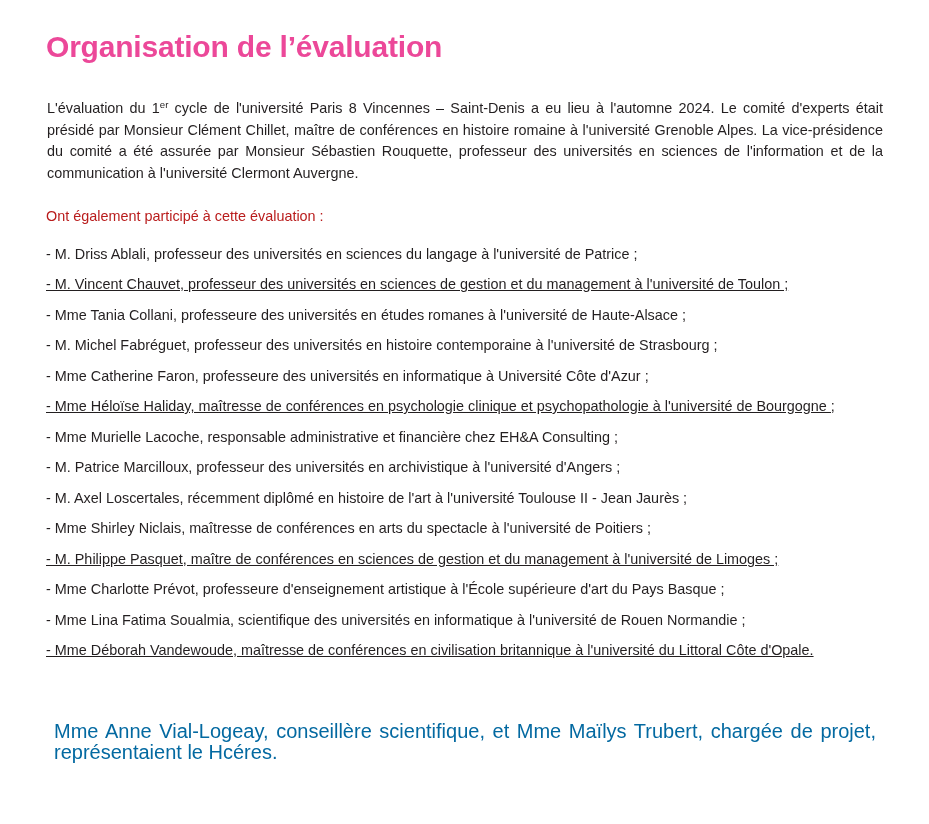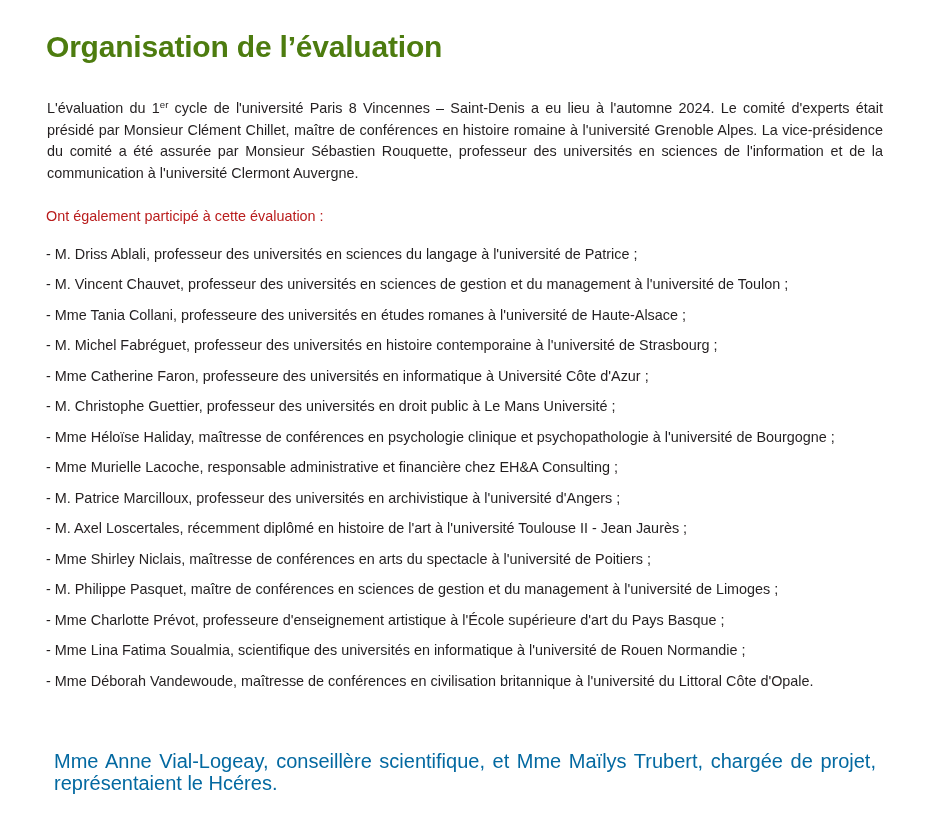--- a/index.html
+++ b/index.html
@@ -31,21 +31,21 @@
   }
 
   
   .doc-title {
     margin: 0;
     padding-top: 28px;
     font-size: 30px;
     line-height: 38px;
     font-weight: bold;
     letter-spacing: -0.2px;
-    color: #4d7c0f;
+    color: #ec4899;
     font-family: "Liberation Sans", sans-serif;
   }
 
   
   .intro {
     margin: 1px;
     padding-top: 31px;
     font-size: 14.4px;
     line-height: 21.5px;
     text-align: justify;
@@ -78,20 +78,21 @@
     padding: 0 0 9px 0;
     font-size: 14.4px;
     line-height: 21.5px;
     text-align: justify;
     text-justify: inter-word;
     color: #231f20;
   }
   
   .member-list li.wrap {
     text-align: justify;
+    text-decoration: underline;
   }
   .member-list li.nowrap {
     text-align: left;
   }
 
   .closing {
     margin: 8px;
     padding-top: 42px;
     font-size: 20px;
     line-height: 21.5px;
@@ -111,21 +112,20 @@
     <p class="intro"><span>L'évaluation du 1</span><sup>er</sup><span> cycle de l'université Paris 8 Vincennes – Saint-Denis a eu lieu à l'automne 2024. Le comité d'experts était présidé par Monsieur Clément Chillet, maître de conférences en histoire romaine à l'université Grenoble Alpes. La vice-présidence du comité a été assurée par Monsieur Sébastien Rouquette, professeur des universités en sciences de l'information et de la communication à l'université Clermont Auvergne.</span></p>
 
     <p class="lead">Ont également participé à cette évaluation :</p>
 
     <ul class="member-list">
       <li class="nowrap">- M. Driss Ablali, professeur des universités en sciences du langage à l'université de Patrice ;</li>
       <li class="wrap">- M. Vincent Chauvet, professeur des universités en sciences de gestion et du management à l'université de Toulon ;</li>
       <li class="nowrap">- Mme Tania Collani, professeure des universités en études romanes à l'université de Haute-Alsace ;</li>
       <li class="nowrap">- M. Michel Fabréguet, professeur des universités en histoire contemporaine à l'université de Strasbourg ;</li>
       <li class="nowrap">- Mme Catherine Faron, professeure des universités en informatique à Université Côte d'Azur ;</li>
-      <li class="nowrap">- M. Christophe Guettier, professeur des universités en droit public à Le Mans Université ;</li>
       <li class="wrap">- Mme Héloïse Haliday, maîtresse de conférences en psychologie clinique et psychopathologie à l'université de Bourgogne ;</li>
       <li class="nowrap">- Mme Murielle Lacoche, responsable administrative et financière chez EH&amp;A Consulting ;</li>
       <li class="nowrap">- M. Patrice Marcilloux, professeur des universités en archivistique à l'université d'Angers ;</li>
       <li class="nowrap">- M. Axel Loscertales, récemment diplômé en histoire de l'art à l'université Toulouse II - Jean Jaurès ;</li>
       <li class="nowrap">- Mme Shirley Niclais, maîtresse de conférences en arts du spectacle à l'université de Poitiers ;</li>
       <li class="wrap">- M. Philippe Pasquet, maître de conférences en sciences de gestion et du management à l'université de Limoges ;</li>
       <li class="nowrap">- Mme Charlotte Prévot, professeure d'enseignement artistique à l'École supérieure d'art du Pays Basque ;</li>
       <li class="nowrap">- Mme Lina Fatima Soualmia, scientifique des universités en informatique à l'université de Rouen Normandie ;</li>
       <li class="wrap">- Mme Déborah Vandewoude, maîtresse de conférences en civilisation britannique à l'université du Littoral Côte d'Opale.</li>
     </ul>

